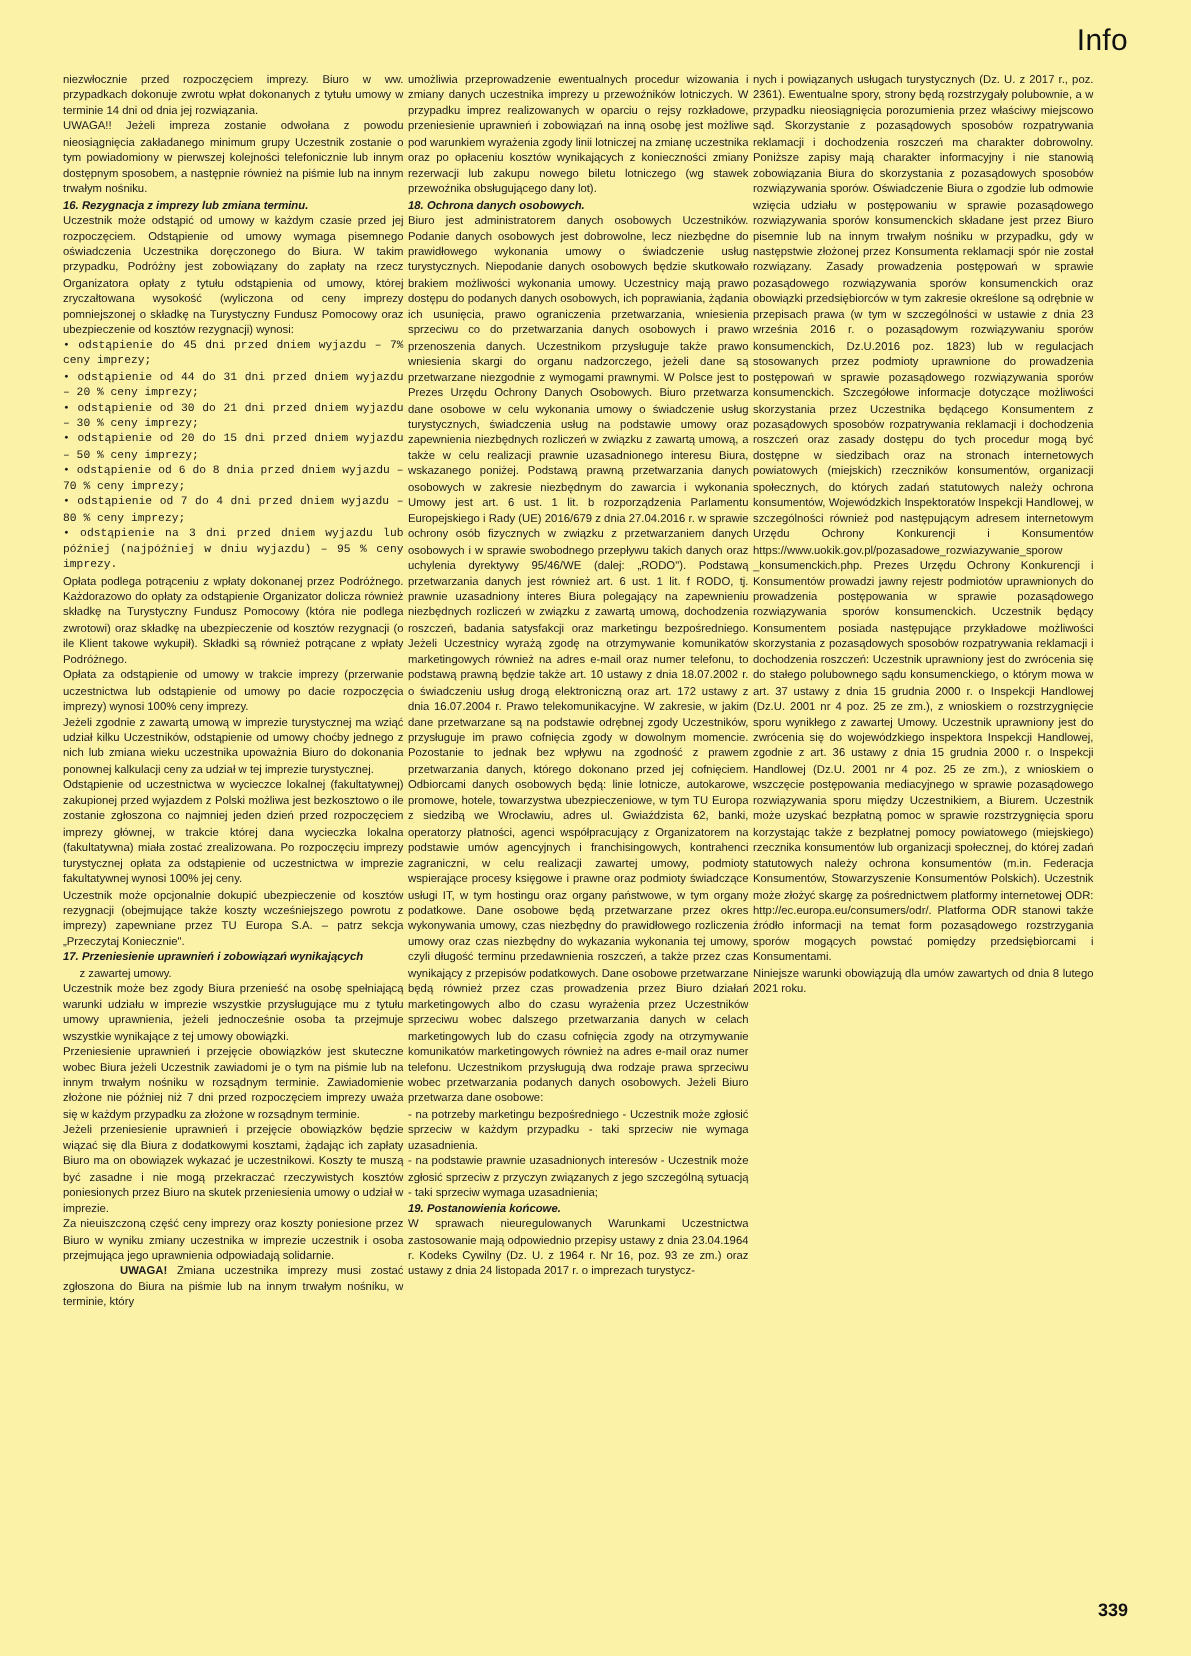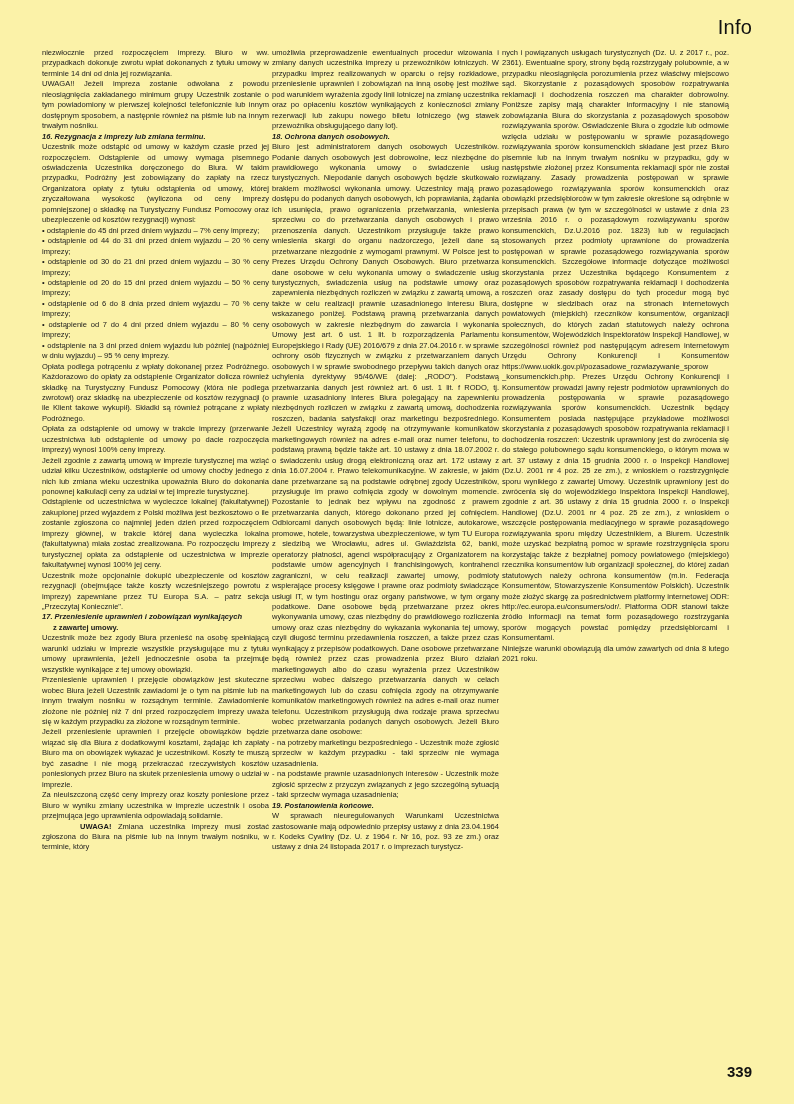--- a/index.html
+++ b/index.html
@@ -52,36 +52,37 @@
     margin: 0;
     text-align: justify;
   }
   .heading {
     font-weight: bold;
     text-align: left !important;
     margin-top: 1.5px;
     font-style: italic;
   }
   .heading-indent {
-    font-weight: bold;
+    font-weight: normal;
     text-align: right;
     padding-left: 11px;
   }
   .bullet {
     text-align: justify;
+    font-family: Liberation Mono, monospace;
   }
   .strong-inline {
     font-weight: bold;
     margin-left: 38px;
   }
   #page-number {
     position: absolute;
     right: 42px;
     bottom: 24px;
-    font-size: 15px;
+    font-size: 12px;
     font-weight: bold;
     color: #111;
   }
 </style>
 </head>
 <body>
 
 <div id="page">
 
   <div id="header">Info</div>

